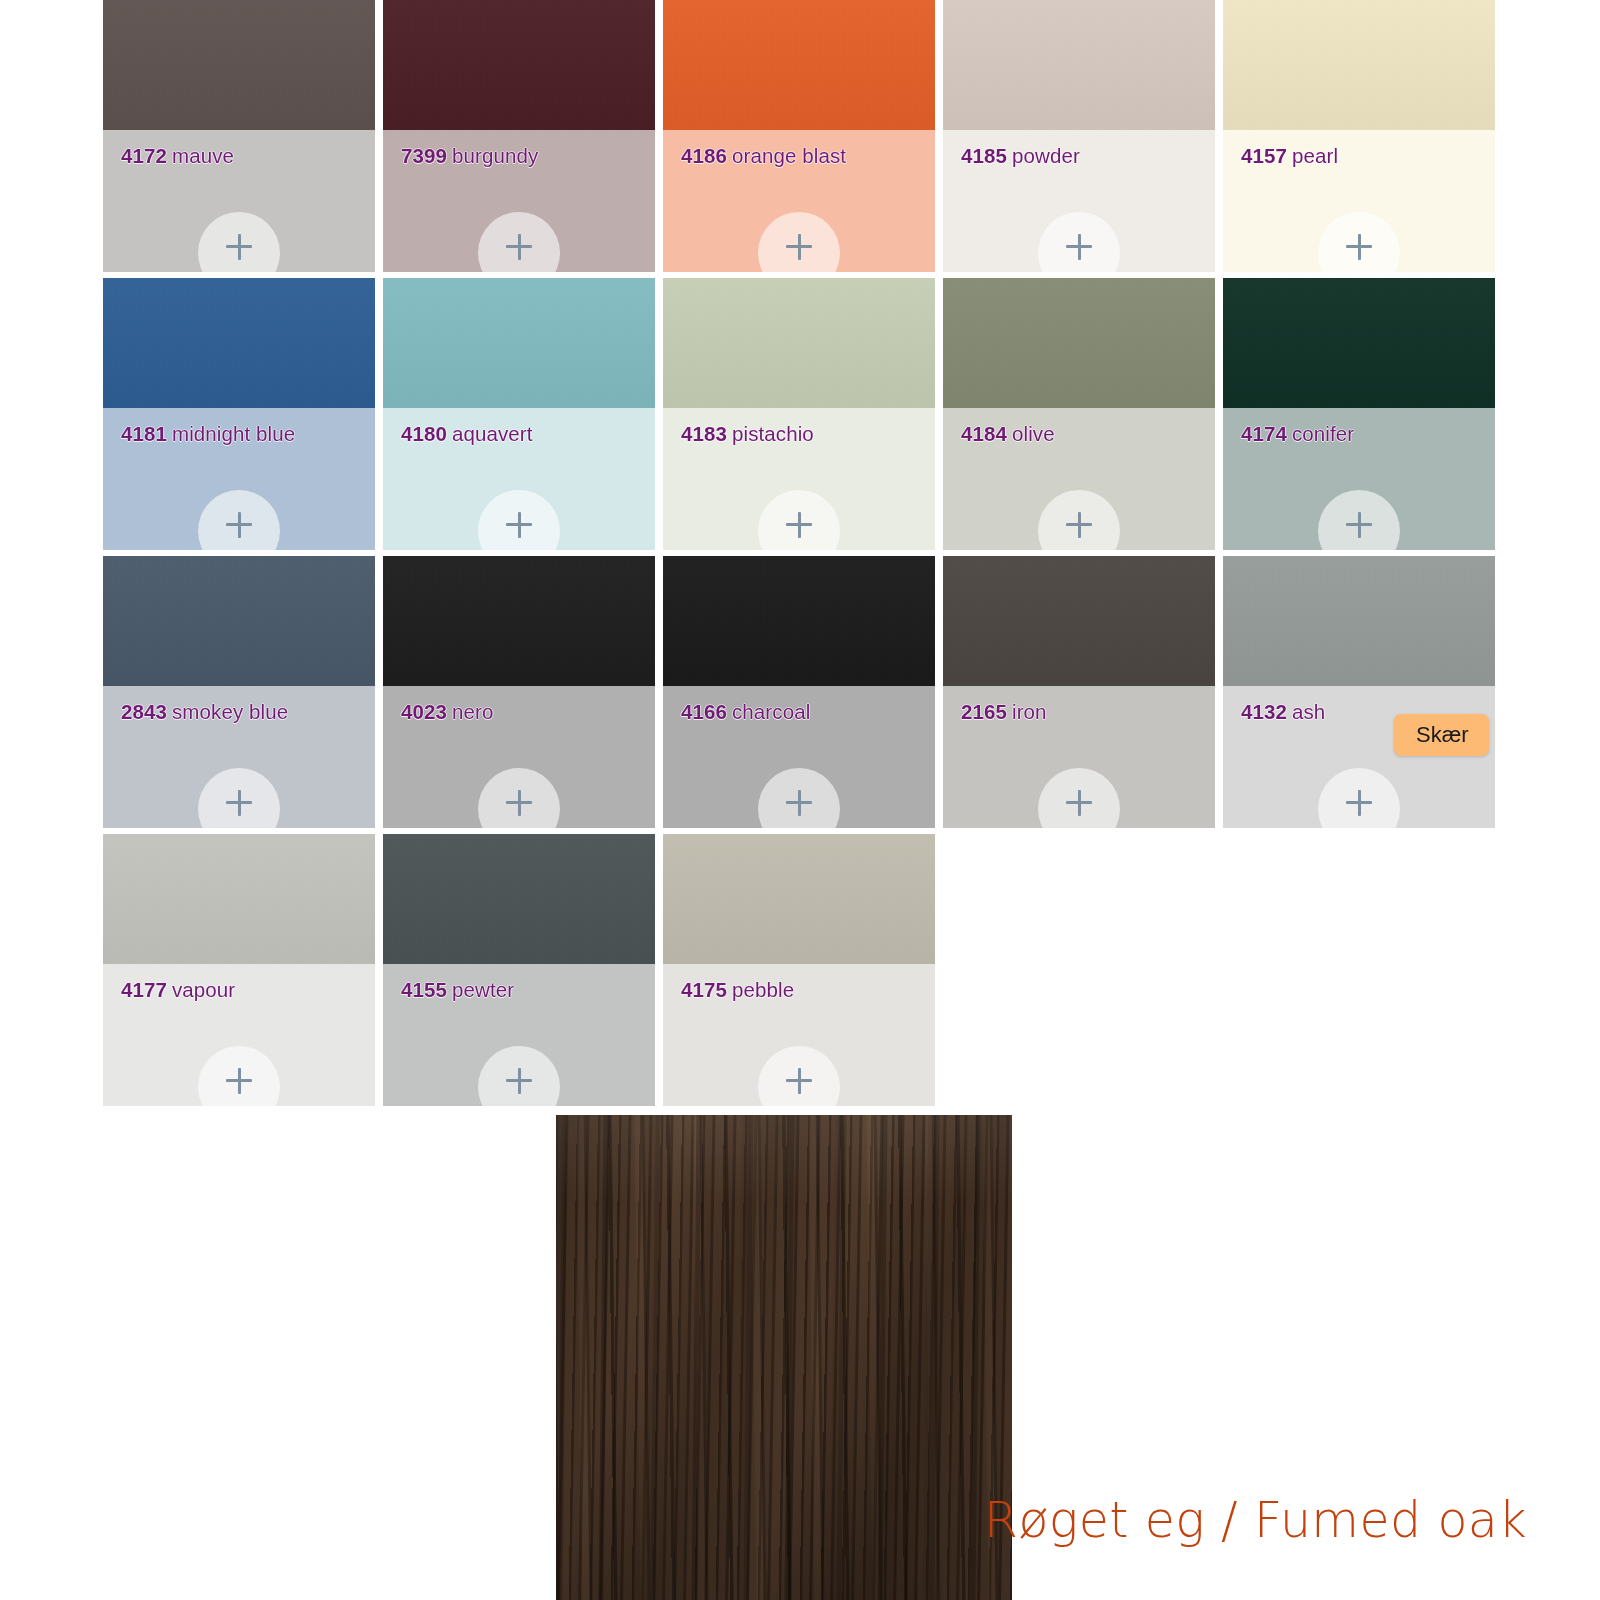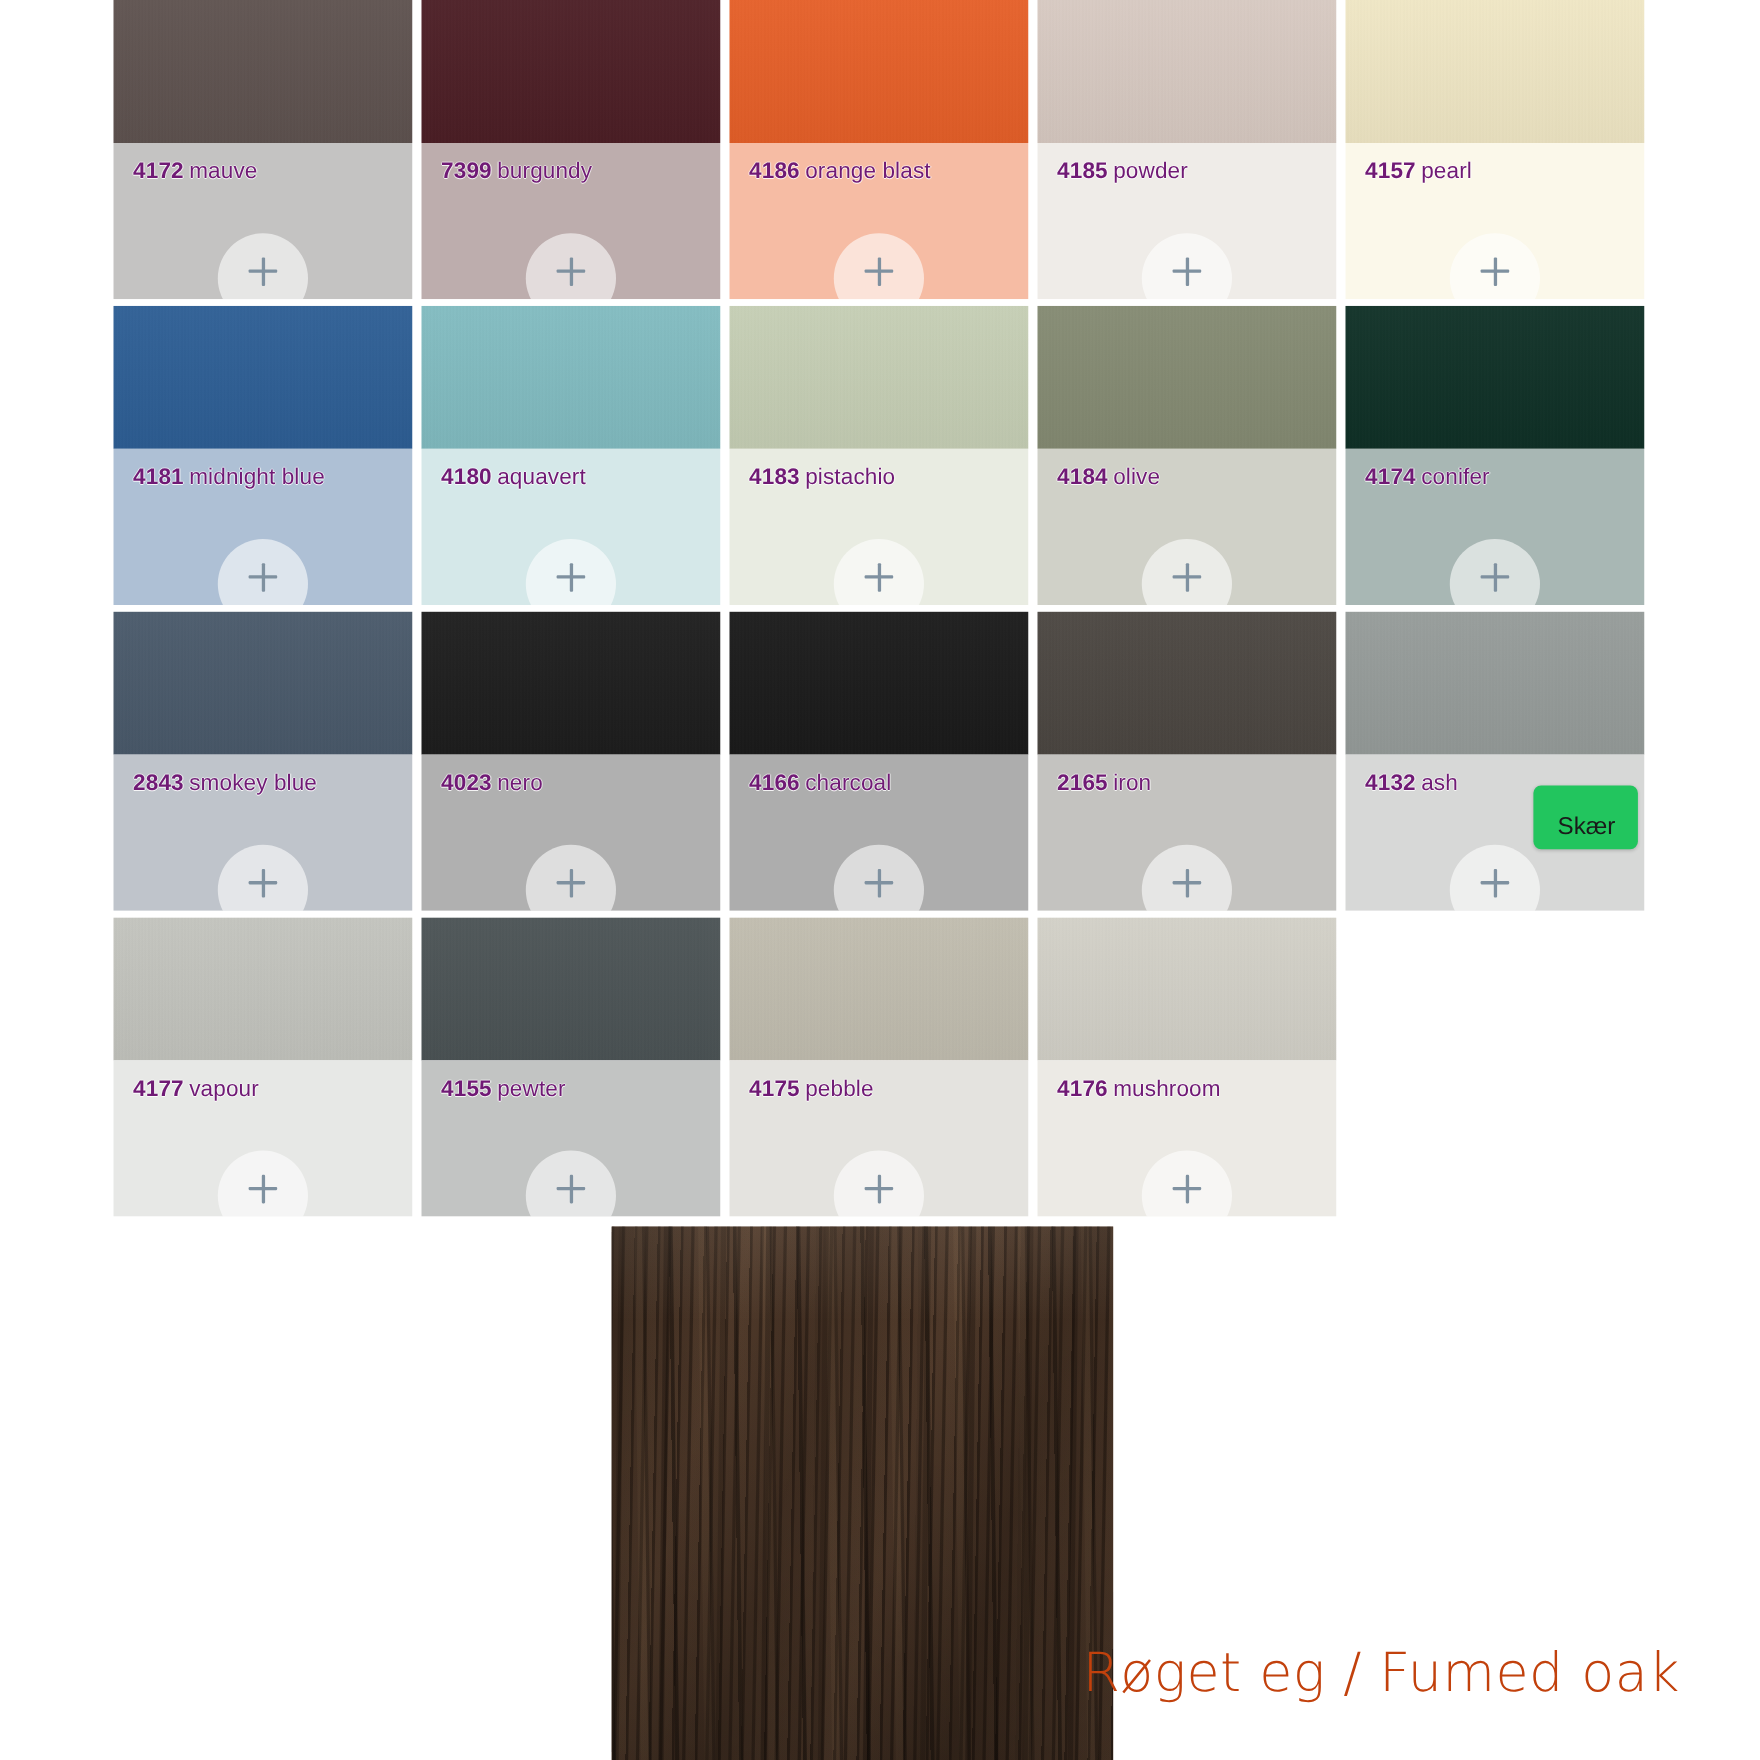--- a/index.html
+++ b/index.html
@@ -135,24 +135,24 @@
     width: 26px;
     margin-top: -1.5px;
   }
 
   
   #skaer-tooltip {
     position: absolute;
     left: 1394px;
     top: 714px;
     height: 42px;
-    padding: 16px 20px 0 22px;
+    padding: 0 20px 0 22px;
     display: flex;
     align-items: center;
-    background: #22c55e;
+    background: #fdba74;
     border-radius: 7px;
     box-shadow: 0 1px 3px rgba(0,0,0,.16);
     font-size: 22px;
     color: #1a1a1a;
     white-space: nowrap;
     z-index: 40;
   }
 
   
   #wood-panel {
@@ -386,28 +386,20 @@
       </div>
     </div>
     <div class="swatch">
       <div class="swatch-top" style="background-color: rgb(192, 188, 174);"></div>
       <div class="swatch-bottom" style="background-color: rgb(228, 227, 223);"></div>
       <div class="swatch-label"><span class="swatch-code">4175</span><span class="swatch-name">pebble</span></div>
       <div class="add-btn">
         <span class="plus"></span>
       </div>
     </div>
-    <div class="swatch">
-      <div class="swatch-top" style="background-color: rgb(210, 208, 199);"></div>
-      <div class="swatch-bottom" style="background-color: rgb(236, 234, 229);"></div>
-      <div class="swatch-label"><span class="swatch-code">4176</span><span class="swatch-name">mushroom</span></div>
-      <div class="add-btn">
-        <span class="plus"></span>
-      </div>
-    </div>
   </div>
 
 <div id="skaer-tooltip">
   <span>Skær</span>
 </div>
 
 <div id="wood-panel">
   <div class="grain grain-a"></div>
   <div class="grain grain-b"></div>
   <div class="grain grain-c"></div>

